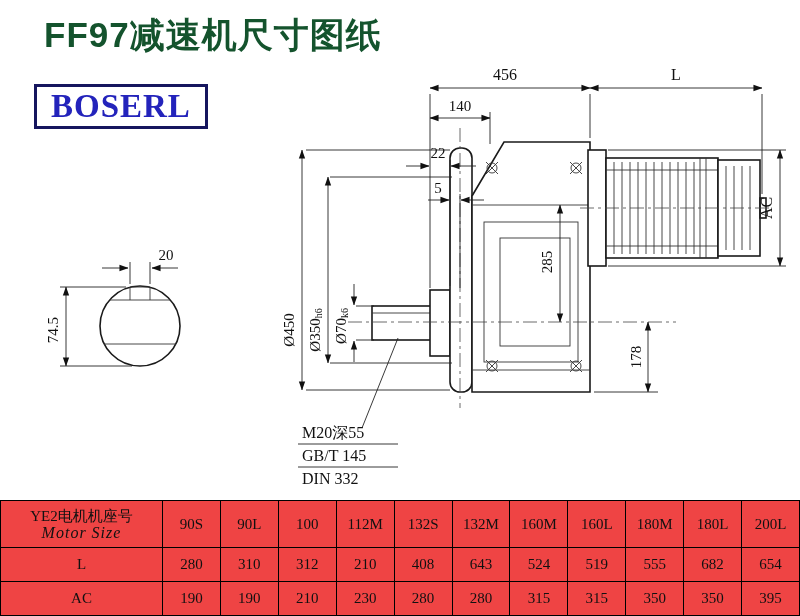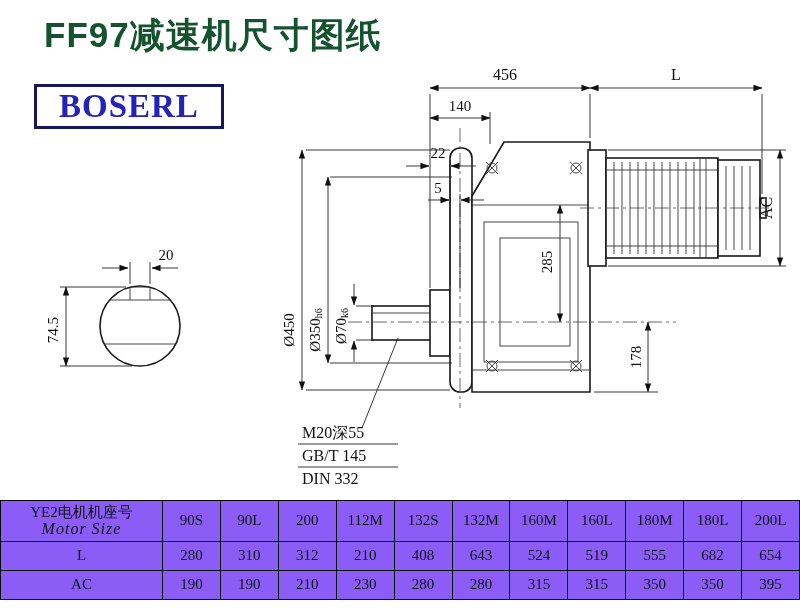--- a/index.html
+++ b/index.html
@@ -1,34 +1,34 @@
 <!DOCTYPE html>
 <html><head>
 <meta charset="utf-8">
 <style>
   html,body{margin:0;padding:0;background:#fff;}
   body{width:800px;height:616px;position:relative;overflow:hidden;
        font-family:"Liberation Serif",serif;color:#111;}
   .page-title{position:absolute;left:44px;top:12px;font-size:35px;font-weight:bold;
        letter-spacing:1px;font-family:"Liberation Sans",sans-serif;color:#14532d;}
   .logo-box{position:absolute;left:34px;top:84px;border:3px solid #16165e;
-       padding:1px 22px;background:#fff;}
+       padding:1px 14px;background:#fff;}
   .logo-text{font-family:"Liberation Serif",serif;font-size:33px;font-weight:bold;
        color:#2323bb;letter-spacing:1px;}
   svg{position:absolute;left:0;top:0;}
   .m{stroke:#1a1a1a;stroke-width:1.6;fill:none}
   .mf{stroke:#1a1a1a;stroke-width:1.6;fill:#fff}
   .t{stroke:#333;stroke-width:0.9;fill:none}
   .d{stroke:#222;stroke-width:0.9;fill:none}
   .cl{stroke:#444;stroke-width:0.8;fill:none;stroke-dasharray:14 4 3 4}
   text.dim{font-family:"Liberation Serif",serif;font-size:15px;fill:#111;stroke:none}
   text.big{font-size:16px}
   tspan.small{font-size:10px}
-  .dim-table{position:absolute;left:0;top:500px;width:800px;height:100px;
-       border-collapse:collapse;table-layout:fixed;background:#8b5cf6;}
+  .dim-table{position:absolute;left:0;top:500px;width:800px;height:116px;
+       border-collapse:collapse;table-layout:fixed;background:#ef4444;}
   .dim-table th,.dim-table td{border:1px solid #000;text-align:center;
        font-size:15px;font-weight:normal;padding:0;}
   .dim-table .lblcol{width:162px;}
   .hdr-cn{font-size:15px;line-height:17px;}
   .hdr-en{font-size:16px;line-height:16px;letter-spacing:1px;font-style:italic;}
 </style>
 </head>
 <body>
 
 <div class="page-title">FF97减速机尺寸图纸</div>
@@ -209,21 +209,21 @@
       <col>
   </colgroup>
   <tbody>
       <tr style="height:36px;">
     <th>
       <div class="hdr-cn">YE2电机机座号</div>
       <div class="hdr-en">Motor Size</div>
     </th>
     <th>90S</th>
     <th>90L</th>
-    <th>200</th>
+    <th>100</th>
     <th>112M</th>
     <th>132S</th>
     <th>132M</th>
     <th>160M</th>
     <th>160L</th>
     <th>180M</th>
     <th>180L</th>
     <th>200L</th>
   </tr>
   <tr style="height:26px;">

